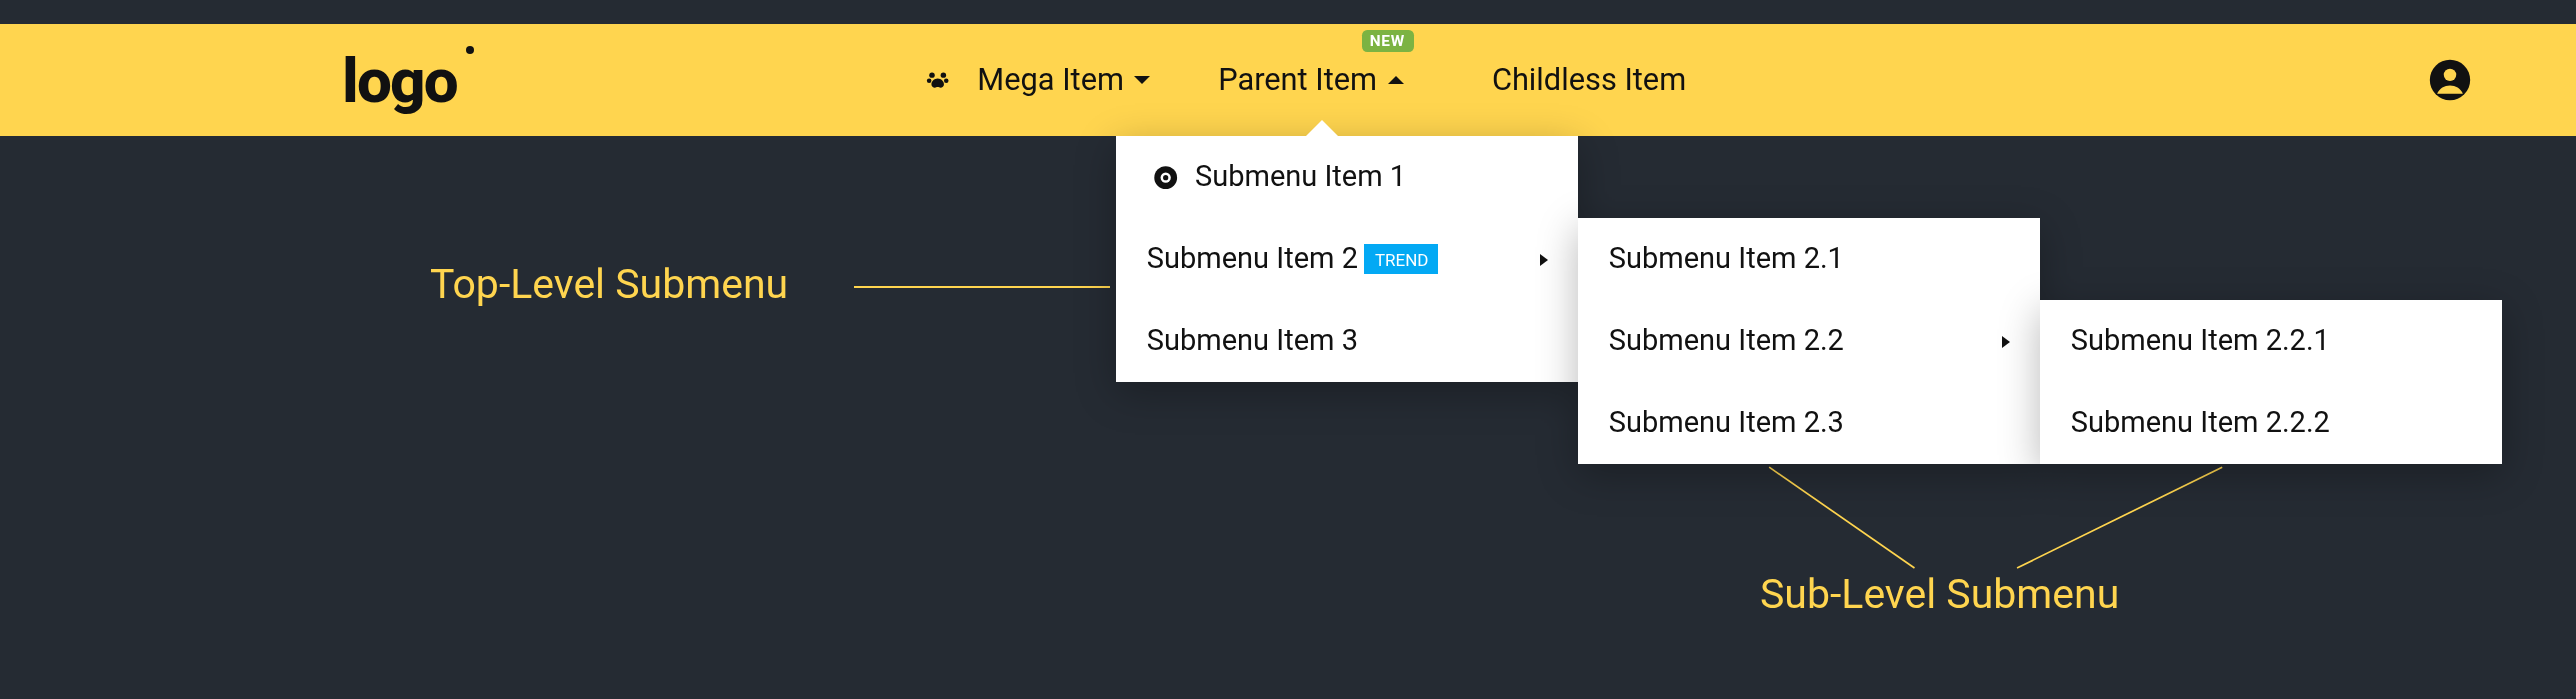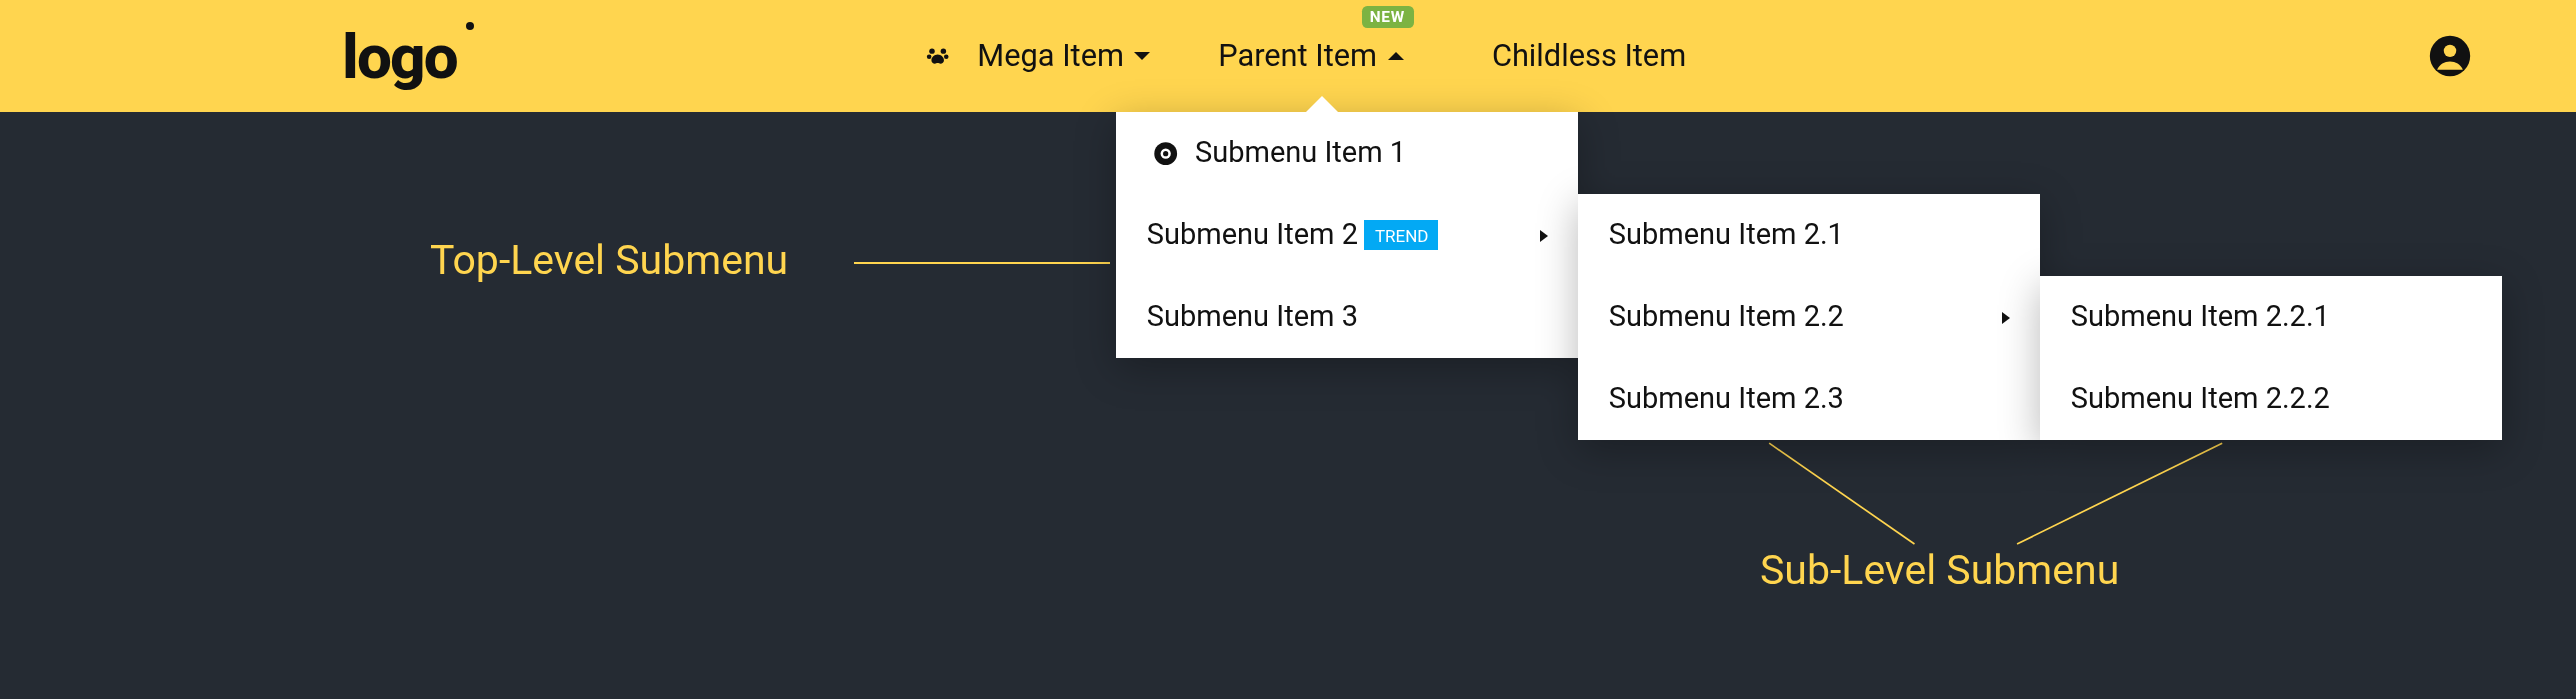--- a/index.html
+++ b/index.html
@@ -140,21 +140,21 @@
     font-size: 20.5px;
     white-space: nowrap;
   }
   .annot-line {
     position: absolute;
     background: #ffd54f;
   }
 
   
   .stage { position: relative; width: 1288px; height: 350px; transform-origin: top left; }
-  .wrap { width: 2576px; height: 661px; }
+  .wrap { width: 2576px; height: 661px; margin-top: 24px; }
   .stage { transform: scale(2); }
 </style>
 </head>
 <body>
 
 <div class="wrap">
 <div class="stage">
 
   <div class="navbar">
 

